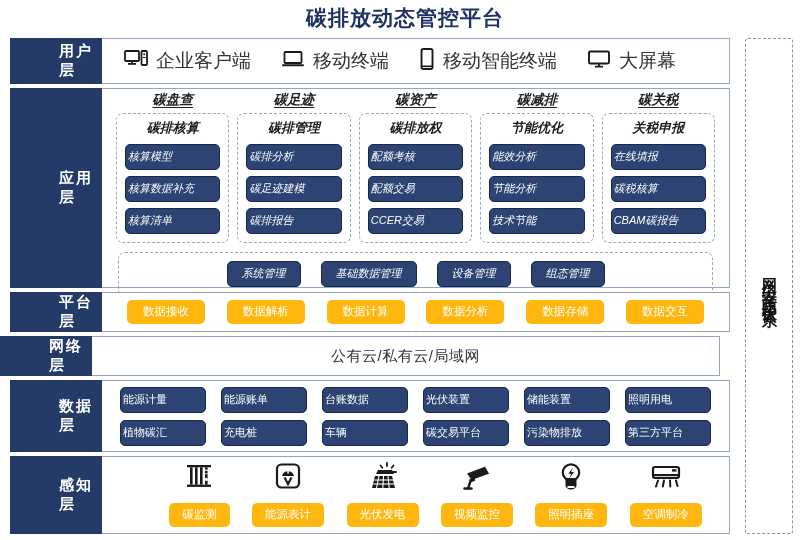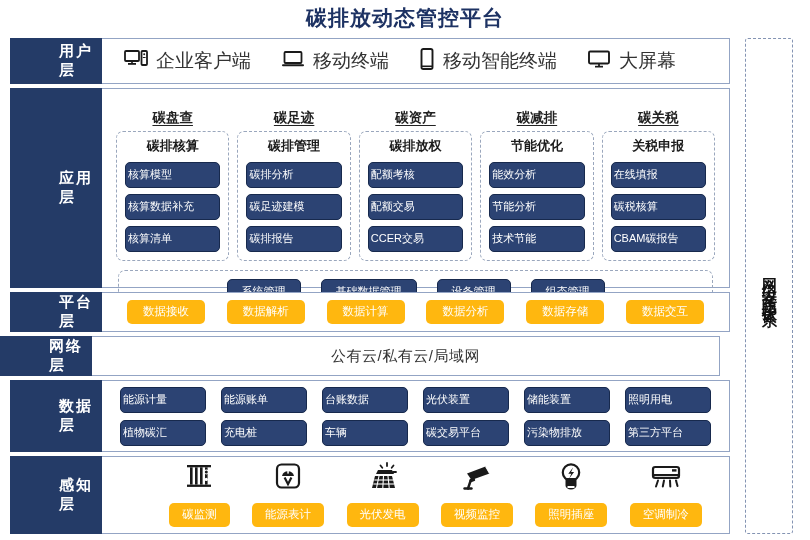--- a/index.html
+++ b/index.html
@@ -42,21 +42,21 @@
   
   .user-items {
     height: 100%; display: flex; align-items: center;
     padding-left: 22px; gap: 30px;
   }
   .user-item { display: flex; align-items: center; gap: 8px; }
   .user-item .lbl { font-size: 19px; color: #333333; white-space: nowrap; }
   .ic { display: block; }
 
   
-  .app-body { padding: 20px 10px 8px 10px; }
+  .app-body { padding: 2px 10px 8px 10px; font-style: italic; }
   .app-groups { display: flex; justify-content: space-between; gap: 8px; padding: 0 4px; }
   .app-group { flex: 1 1 0; display: flex; flex-direction: column; align-items: center; }
   .group-head {
     font-size: 13.5px; font-weight: bold; color: #222222;
     text-decoration: underline; text-underline-offset: 3px;
     margin-bottom: 4px;
   }
   .group-box {
     width: 100%;
     border: 1.5px dashed #9aa7bd; border-radius: 7px;

